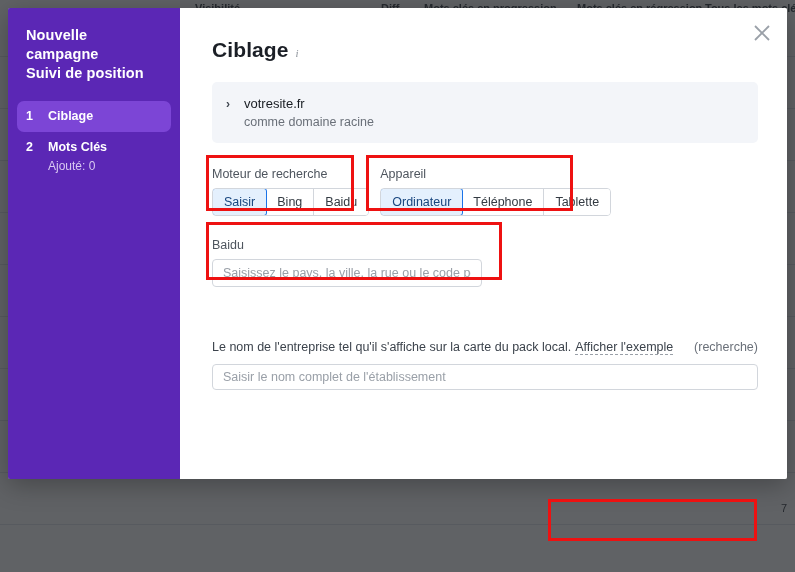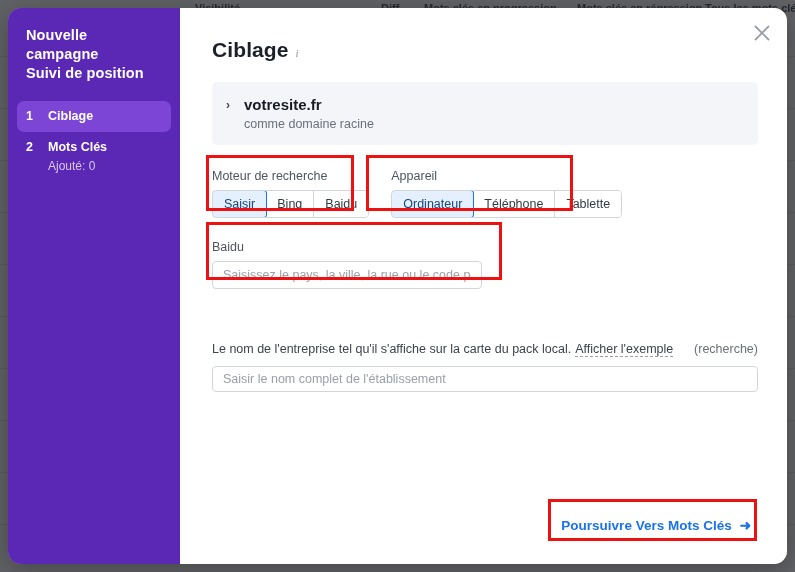--- a/index.html
+++ b/index.html
@@ -62,23 +62,23 @@
     color: #3b4048;
     text-align: right;
   }
 
   
   #modal {
     position: absolute;
     left: 8px;
     top: 8px;
     width: 779px;
-    height: 556px;
+    height: 471px;
     background: #a3a3a3;
-    border-radius: 13px;
+    border-radius: 2px;
     z-index: 5;
     display: flex;
     overflow: hidden;
     box-shadow: 0 6px 26px rgba(0,0,0,0.28);
   }
 
   
   #sidebar {
     width: 172px;
     flex: 0 0 172px;
@@ -193,36 +193,36 @@
     gap: 9px;
   }
   .chev {
     color: #3f4650;
     font-size: 12px;
     font-weight: bold;
     line-height: 12px;
     width: 9px;
   }
   .domain-name {
-    font-size: 15px;
-    font-weight: bold;
+    font-size: 13px;
+    font-weight: normal;
     color: #181c22;
   }
   .domain-sub {
     font-size: 12.5px;
     color: #6a7079;
     margin-top: 4px;
     margin-left: 18px;
   }
 
   
   .fields-row {
     margin-top: 24px;
     display: flex;
-    gap: 22px;
+    gap: 11px;
     align-items: center;
   }
   .field-group { position: relative; }
   .field-label {
     font-size: 12.5px;
     color: #4e555e;
     margin-bottom: 7px;
   }
   .seg {
     display: inline-flex;
@@ -439,25 +439,19 @@
 
       
       <div class="helper-row">
         <span class="helper-text">Le nom de l'entreprise tel qu'il s'affiche sur la carte du pack local.</span>
         <span class="helper-link">Afficher l'exemple</span>
         <span class="optional">(recherche)</span>
       </div>
       <input id="business-input" class="text-input" type="text" placeholder="Saisir le nom complet de l'établissement" style="">
     </div>
 
-    <div id="footer">
-      <button class="next-btn">
-        <span>Poursuivre Vers Mots Clés</span>
-        <span>➜</span>
-      </button>
-    </div>
   </div>
 </div>
 
 <div class="anno" style="left:206px; top:155px; width:148px; height:56px;"></div>
 <div class="anno" style="left:366px; top:155px; width:207px; height:56px;"></div>
 <div class="anno" style="left:206px; top:222px; width:296px; height:58px;"></div>
 <div class="anno" style="left:548px; top:499px; width:209px; height:42px;"></div>
 
 </body></html>

